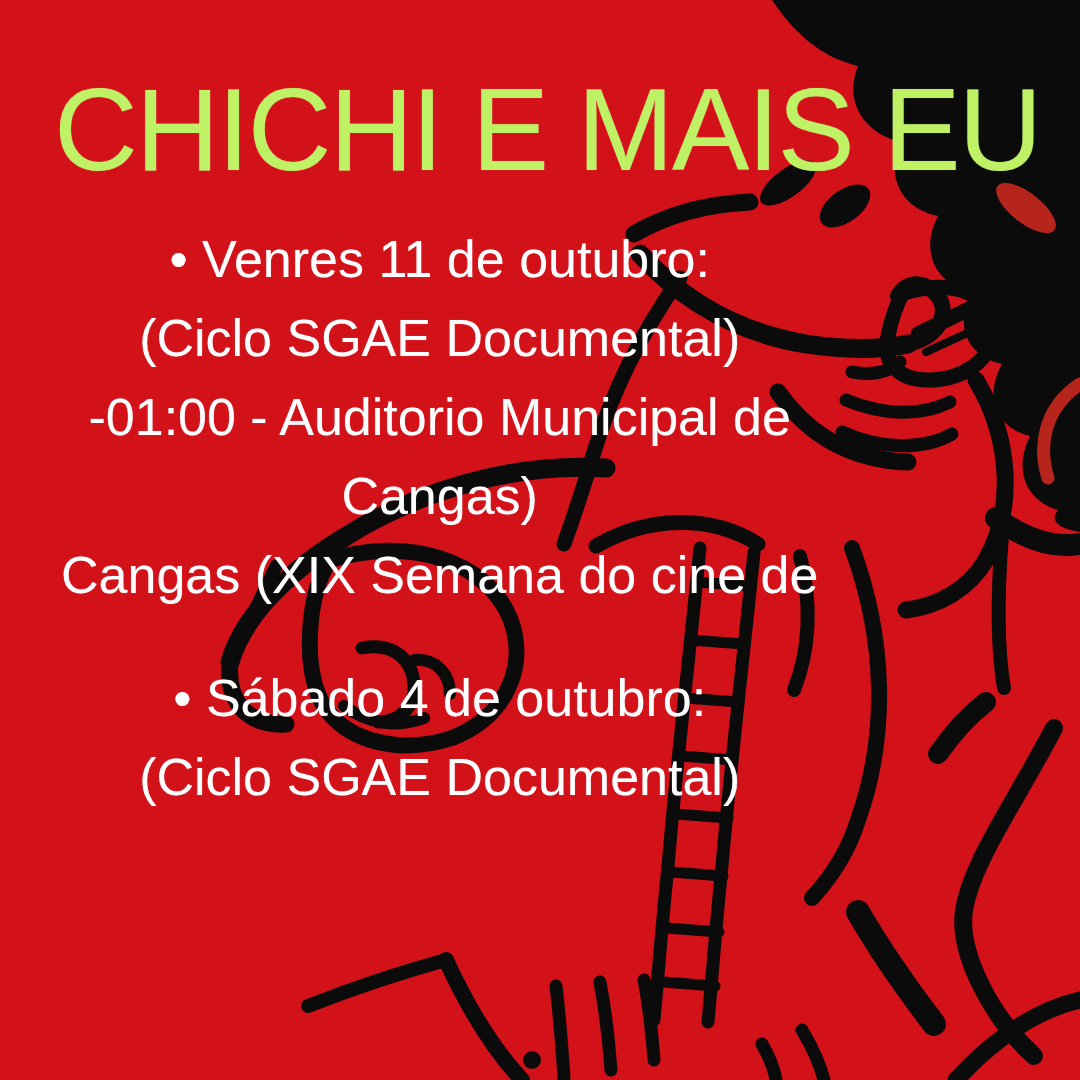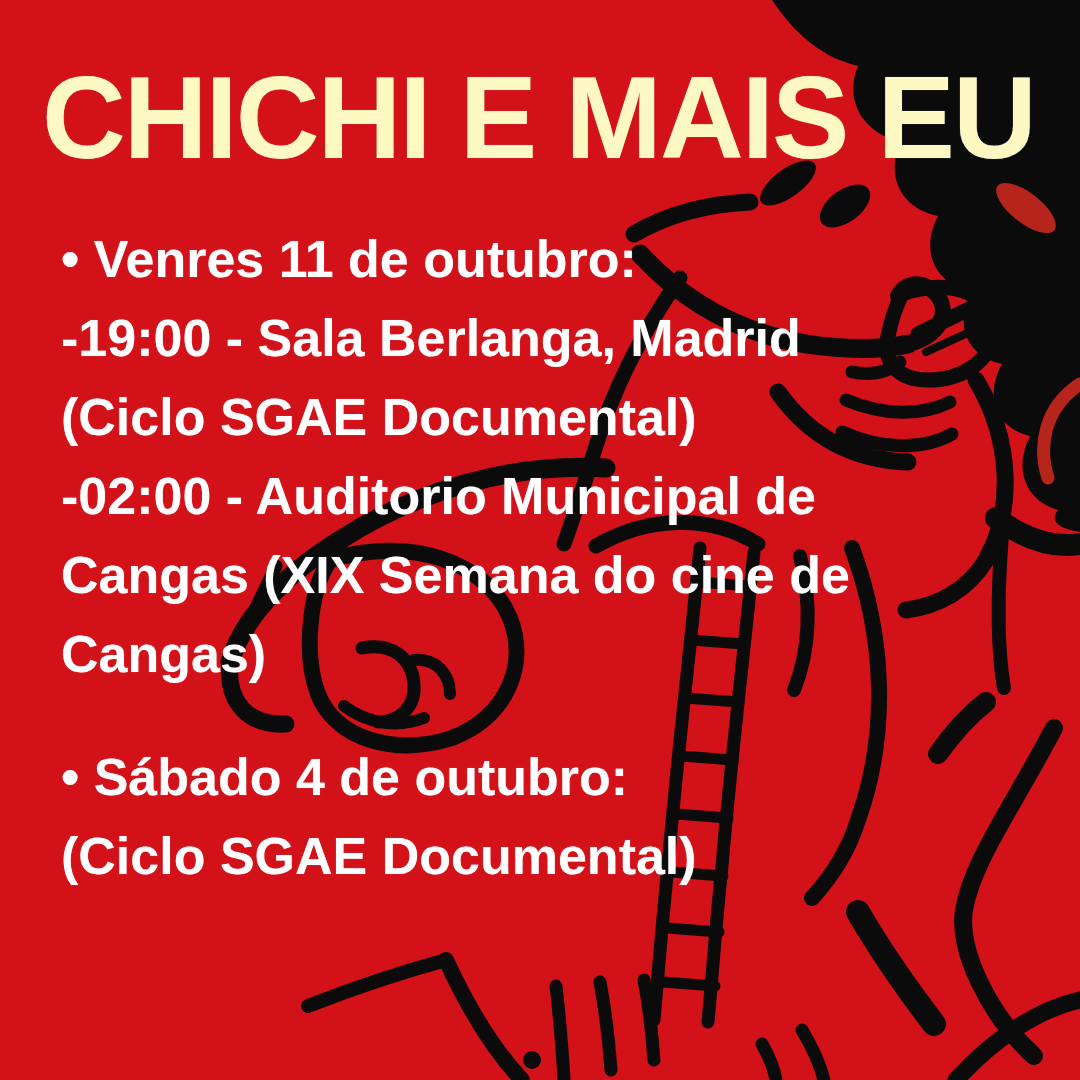--- a/index.html
+++ b/index.html
@@ -15,39 +15,40 @@
     position: absolute;
     inset: 0;
     z-index: 1;
     filter: blur(0.6px);
   }
   .poster-title {
     position: absolute;
     left: 38px;
     top: 56px;
     z-index: 2;
-    margin: 4px;
-    color: #fef9c3;
+    margin: 16px;
+    color: #bef264;
     font-size: 116px;
-    font-weight: 700;
+    font-weight: 400;
     letter-spacing: -2px;
     line-height: 1;
     white-space: nowrap;
     text-shadow: 0 0 1px rgba(255,255,255,0.45);
   }
   .schedule {
     position: absolute;
     left: 61px;
     top: 220px;
     z-index: 2;
     color: #ffffff;
     font-size: 52px;
-    font-weight: 700;
+    font-weight: 400;
     line-height: 79px;
     text-shadow: 0 0 1px rgba(255,255,255,0.4);
+    text-align: center;
   }
   .schedule-day + .schedule-day { margin-top: 44px; }
   .schedule-line { white-space: nowrap; }
 </style>
 </head>
 <body>
 
 <div class="poster">
 
   <svg class="illustration" viewBox="0 0 1080 1080" width="1080" height="1080" aria-hidden="true">
@@ -115,25 +116,24 @@
       <path stroke-width="24" d="M858 912 C880 950 908 990 934 1024"></path>
       <path stroke-width="17" d="M956 1080 C1000 1032 1044 1008 1080 1000"></path>
     </g>
   </svg>
 
   <h1 class="poster-title">CHICHI E MAIS EU</h1>
 
   <div class="schedule">
     <div class="schedule-day">
       <div class="schedule-line">• Venres 11 de outubro:</div>
-      <div class="schedule-line">-19:00 - Sala Berlanga, Madrid</div>
       <div class="schedule-line">(Ciclo SGAE Documental)</div>
-      <div class="schedule-line">-02:00 - Auditorio Municipal de</div>
+      <div class="schedule-line">-01:00 - Auditorio Municipal de</div>
+      <div class="schedule-line">Cangas)</div>
       <div class="schedule-line">Cangas (XIX Semana do cine de</div>
-      <div class="schedule-line">Cangas)</div>
     </div>
     <div class="schedule-day">
       <div class="schedule-line">• Sábado 4 de outubro:</div>
       <div class="schedule-line">(Ciclo SGAE Documental)</div>
     </div>
   </div>
 
 </div>
 
 </body></html>

